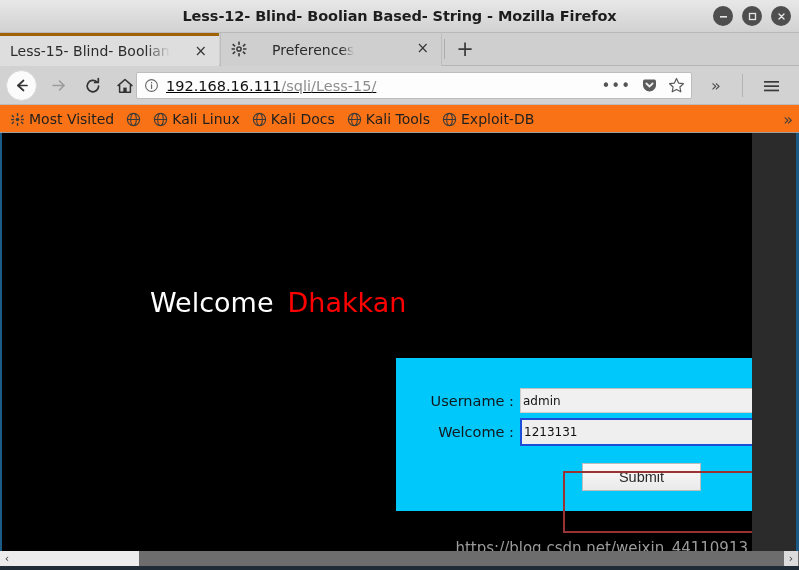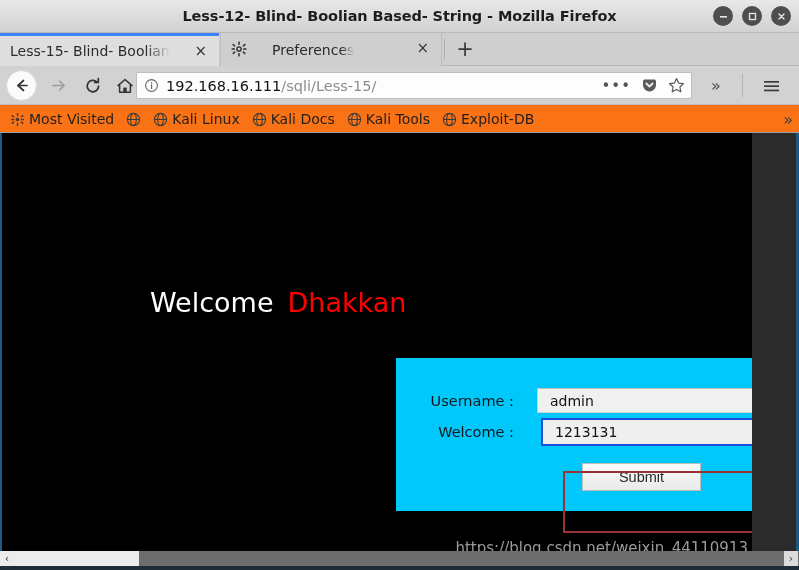--- a/index.html
+++ b/index.html
@@ -53,21 +53,21 @@
   }
   .tab {
     position: absolute; top: 0; height: 33px;
     display: flex; align-items: center;
     font-size: 14px; color: #2b2b2b;
     cursor: pointer;
   }
   .tab.active {
     left: 0; width: 219px;
     background: #dedede;
-    border-top: 3px solid #3b82f6;
+    border-top: 3px solid #a16207;
   }
   .tab.inactive {
     left: 220px; width: 222px;
     background: #cfcfcf;
     border-left: 1px solid #bdbdbd;
     border-right: 1px solid #bdbdbd;
   }
   .tab-label {
     position: absolute; left: 10px;
     max-width: 170px;
@@ -117,20 +117,21 @@
   .navbtn.home { left: 110px; }
 
   .urlbar {
     position: absolute; left: 136px; top: 6px;
     width: 556px; height: 27px;
     background: #fdfdfd;
     border: 1px solid #bdbdbd;
     border-radius: 2px;
     display: flex; align-items: center;
     cursor: text;
+    text-decoration: underline;
   }
   .url-info { margin-left: 7px; width: 15px; height: 15px; flex: none; }
   .url-text {
     margin-left: 7px;
     font-size: 14.5px; color: #111;
     white-space: nowrap;
   }
   .url-text .dim { color: #8d8d8d; }
   .url-icons {
     position: absolute; right: 6px; top: 0; height: 100%;
@@ -191,37 +192,37 @@
     font-family: "DejaVu Sans", sans-serif;
   }
   .welcome .name { color: #ff0000; margin-left: 14px; }
 
   .loginpanel {
     position: absolute; left: 396px; top: 225px;
     width: 403px; height: 153px;
     background: #00c8fa;
   }
   .row {
-    position: absolute; display: flex; align-items: center; justify-content: space-between;
+    position: absolute; display: flex; align-items: center;
   }
   .row-user { left: 0; top: 30px; width: 403px; }
   .row-pass { left: 0; top: 60px; width: 403px; }
   .flabel {
     width: 118px; text-align: right;
     font-size: 14.5px; color: #10171d;
     margin-right: 6px;
     font-family: "DejaVu Sans", sans-serif;
   }
   .finput {
     height: 25px;
     background: #f0f0f0;
     border: 1px solid #cfcfcf;
     border-top-color: #bfbfbf;
-    font-size: 14px; color: #101010;
-    padding: 0 12px;
+    font-size: 12px; color: #101010;
+    padding: 0 2px;
     font-family: "DejaVu Sans", sans-serif;
     outline: none;
   }
   .finput.user { width: 262px; }
   .finput.pass {
     width: 258px; height: 28px;
     border: 2px solid #1d4ed8;
     background: #efefef;
   }
   .submit-wrap {

